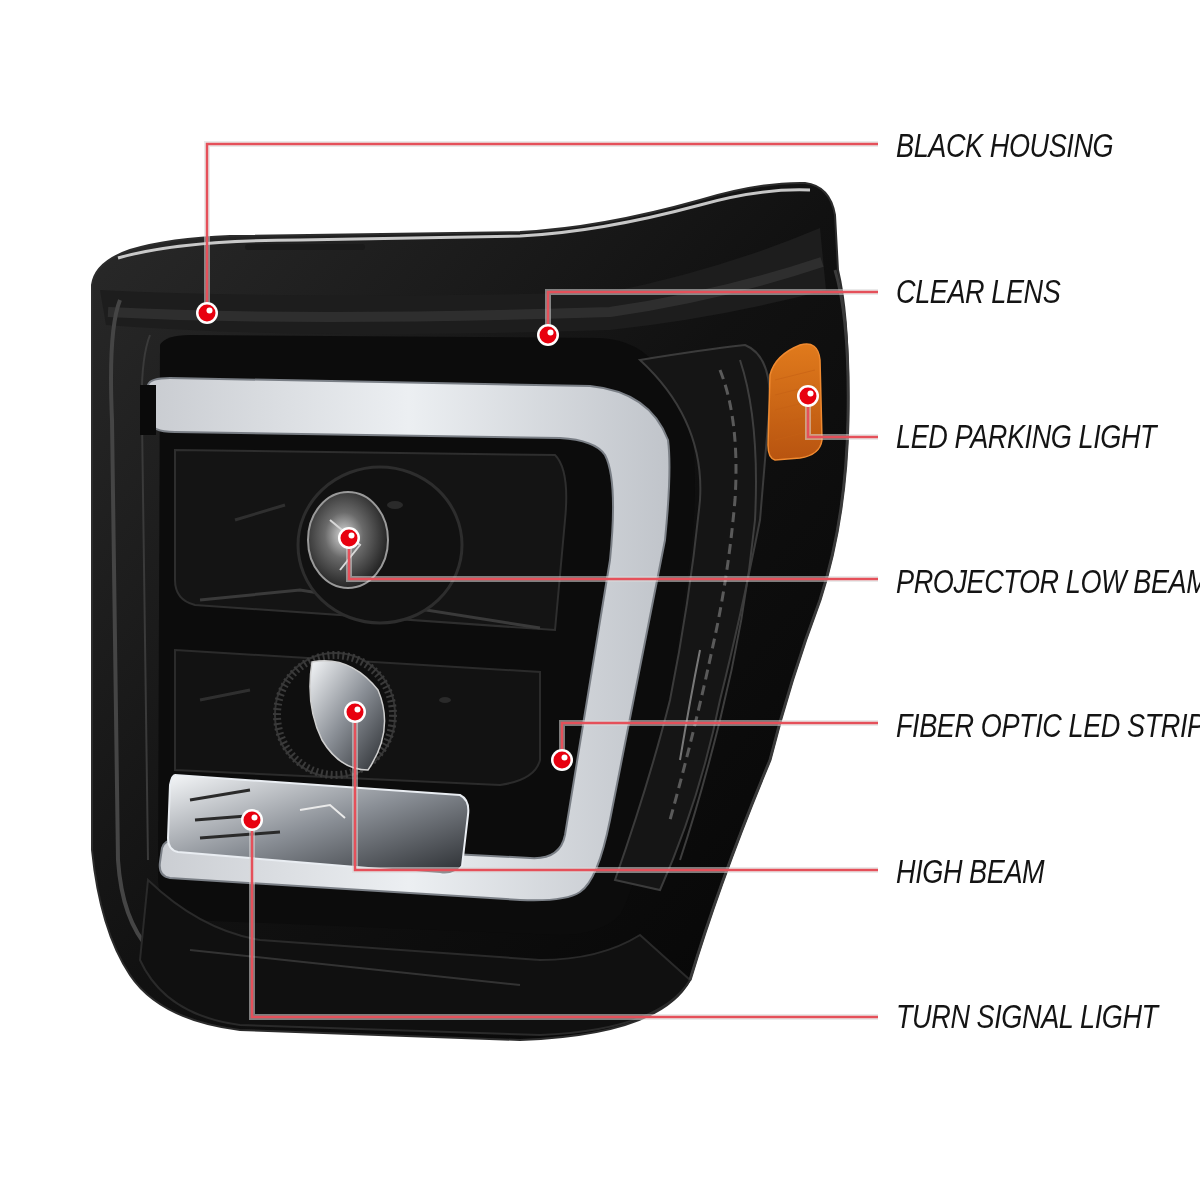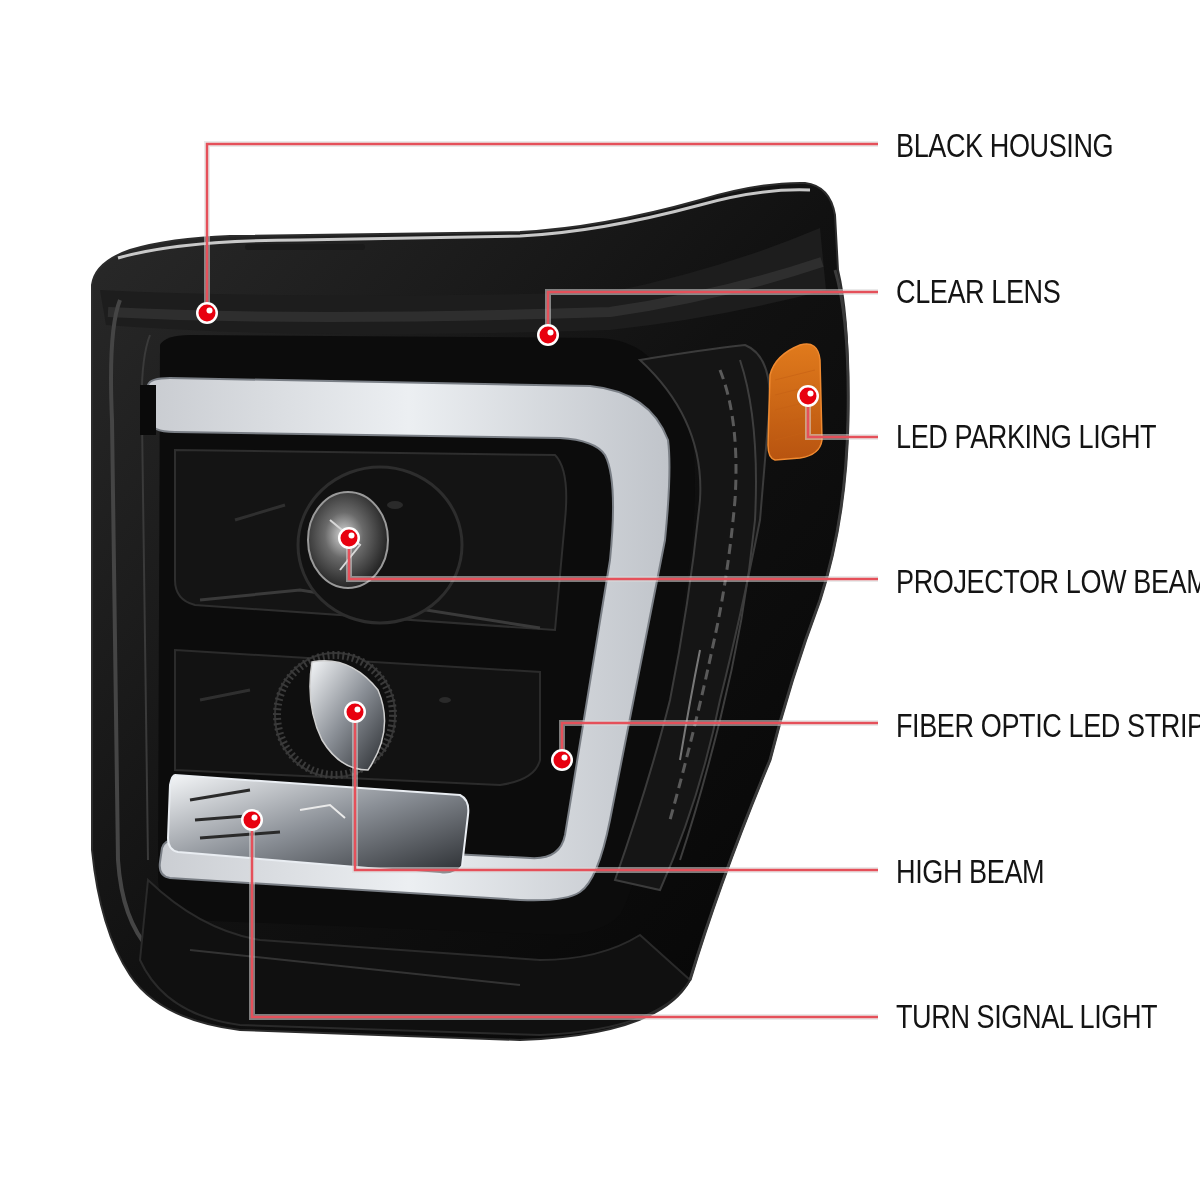--- a/index.html
+++ b/index.html
@@ -1,17 +1,17 @@
 <!DOCTYPE html>
 <html><head>
 <meta charset="utf-8">
 <style>
   html, body { margin: 0; padding: 0; background: #ffffff; }
   body { width: 1200px; height: 1200px; position: relative; overflow: hidden; font-family: "Liberation Sans", sans-serif; }
-  .stage { position: absolute; left: 0; top: 0; width: 1200px; height: 1200px; }
+  .stage { position: absolute; left: 0; top: 0; width: 1200px; height: 1200px; font-style: italic; }
   .product { position: absolute; left: 0; top: 0; width: 1200px; height: 1200px; }
   .callouts { position: absolute; left: 0; top: 0; width: 1200px; height: 1200px; pointer-events: none; }
   .label {
     position: absolute;
     left: 896px;
     font-family: "Liberation Sans Narrow", "Liberation Sans", sans-serif;
     font-size: 33px;
     font-weight: normal;
     color: #141414;
     letter-spacing: -0.5px;

